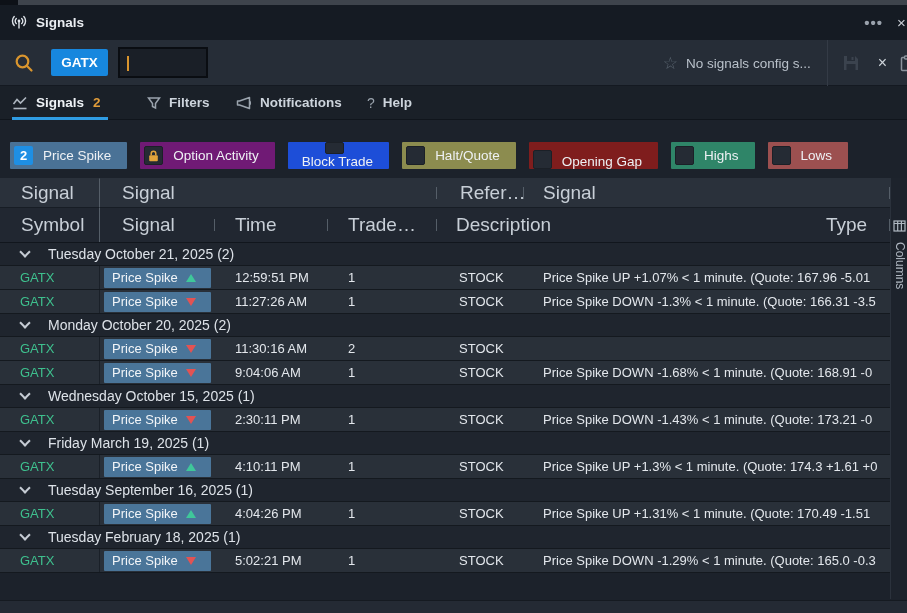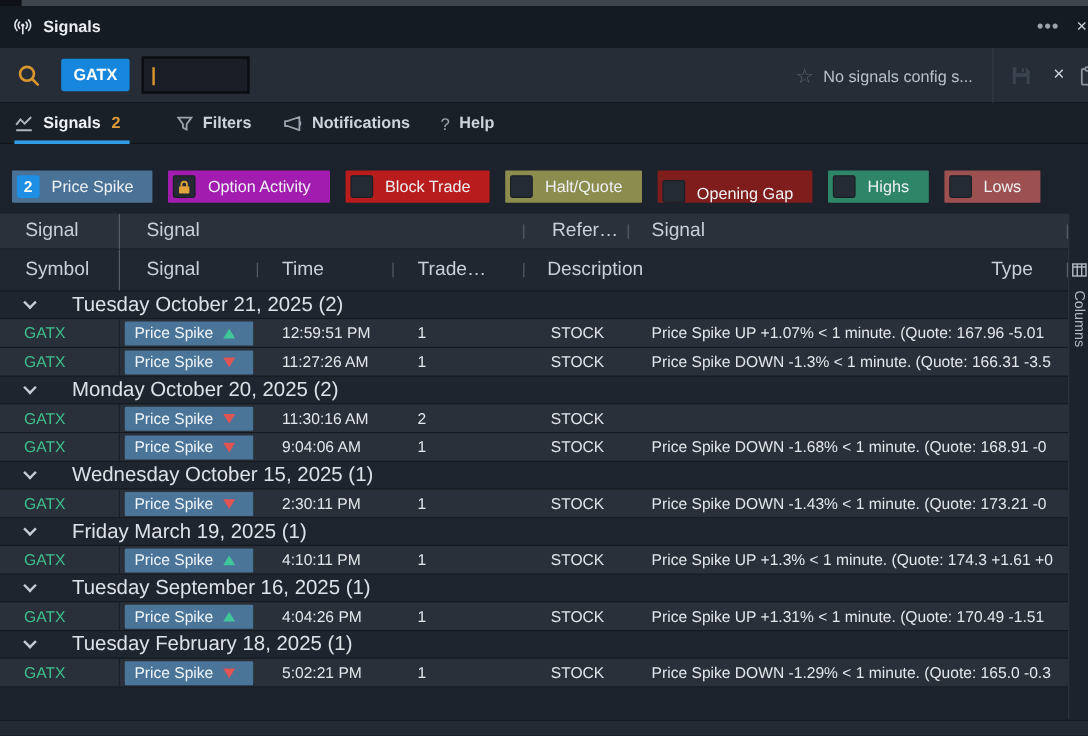--- a/index.html
+++ b/index.html
@@ -49,37 +49,37 @@
   .chip { height:27px; display:flex; align-items:center; padding:0 12px 0 4px; border-radius:1px; color:#eef1f4; font-size:13.5px; }
   .chip-badge { width:19px; height:19px; background:#1e8fe4; border-radius:2px; color:#fff; font-weight:bold; font-size:13px; display:flex; align-items:center; justify-content:center; }
   .chip-box { width:19px; height:19px; background:#252b34; border:1px solid #1b2027; border-radius:2px; display:flex; align-items:center; justify-content:center; }
   .chip-label { margin-left:10px; margin-right:4px; }
 
   
   .table { position:absolute; top:178px; left:0; width:890px; }
   .hrow { display:flex; align-items:center; }
   .hrow1 { height:30px; background:#2a313b; border-bottom:1px solid #171d25; }
   .hrow2 { height:35px; background:#212731; border-bottom:1px solid #11161d; }
-  .th { position:relative; color:#c8cfd7; font-size:16px; height:100%; display:flex; align-items:center; }
+  .th { position:relative; color:#c8cfd7; font-size:19px; height:100%; display:flex; align-items:center; }
   .th::after { content:''; position:absolute; right:0; top:50%; transform:translateY(-50%); width:1px; height:12px; background:#555e68; }
   .th.tick-tall::after { height:100%; }
   .th.no-tick::after { display:none; }
   .w-symbol { width:100px; padding-left:21px; }
   .w-siggroup { width:337px; padding-left:22px; }
   .w-refer { width:87px; padding-left:23px; }
   .w-sigdesc { flex:1; padding-left:19px; }
   .w-signal { width:115px; padding-left:22px; }
   .w-time { width:113px; padding-left:20px; }
   .w-session { width:109px; padding-left:20px; }
   .w-type { width:87px; padding-left:23px; }
   .w-desc { flex:1; padding-left:19px; }
 
   .group-row { height:23px; background:#1f252e; border-bottom:1px solid #14191f; display:flex; align-items:center; }
   .chev { width:8px; height:8px; border-left:2px solid #c6ccd4; border-bottom:2px solid #c6ccd4; transform:rotate(-45deg); margin-left:21px; margin-top:-4px; }
-  .group-label { margin-left:31px; color:#dde2e8; font-size:17px; }
+  .group-label { margin-left:19px; color:#dde2e8; font-size:14px; }
 
   .data-row { height:24px; background:#293039; border-bottom:1px solid #14191f; display:flex; align-items:stretch; }
   .c { display:flex; align-items:center; color:#e3e7ec; font-size:13px; overflow:hidden; white-space:nowrap; }
   .c-symbol { width:100px; padding-left:20px; color:#3ec08e; border-right:1px solid #1a2028; }
   .c-signal { width:115px; }
   .c-time { width:113px; padding-left:20px; }
   .c-session { width:109px; padding-left:20px; }
   .c-type { width:87px; padding-left:22px; }
   .c-desc { flex:1; padding-left:19px; }
   .sig-badge { margin-left:4px; width:107px; height:20px; background:#4a7599; border-radius:1px; color:#f2f5f8; font-size:13px; display:flex; align-items:center; padding-left:8px; gap:8px; }
@@ -185,30 +185,30 @@
       <span class="qmark">?</span>
       <span>Help</span>
     </div>
   </div>
 
   <div class="chips-row">
       <div class="chip" style="background: rgb(74, 114, 150);">
         <span class="chip-badge">2</span>
         <span class="chip-label">Price Spike</span>
       </div>
-      <div class="chip" style="background: #a21caf;">
+      <div class="chip" style="background: #701a75;">
         <span class="chip-box">
           <svg width="11" height="12" viewBox="0 0 11 12">
             <rect x="1.2" y="5.2" width="8.6" height="6" rx="1" fill="#e3a43b"></rect>
             <path d="M3.2 5.2 V3.6 a2.3 2.3 0 0 1 4.6 0 V5.2" fill="none" stroke="#e3a43b" stroke-width="1.5"></path>
           </svg>
         </span>
         <span class="chip-label">Option Activity</span>
       </div>
-      <div class="chip" style="background: #b91c1c;">
+      <div class="chip" style="background: #1d4ed8; flex-direction: column;">
         <span class="chip-box"></span>
         <span class="chip-label">Block Trade</span>
       </div>
       <div class="chip" style="background: rgb(140, 140, 79);">
         <span class="chip-box"></span>
         <span class="chip-label">Halt/Quote</span>
       </div>
       <div class="chip" style="background: #7f1d1d; align-items: flex-end;">
         <span class="chip-box"></span>
         <span class="chip-label">Opening Gap</span>

